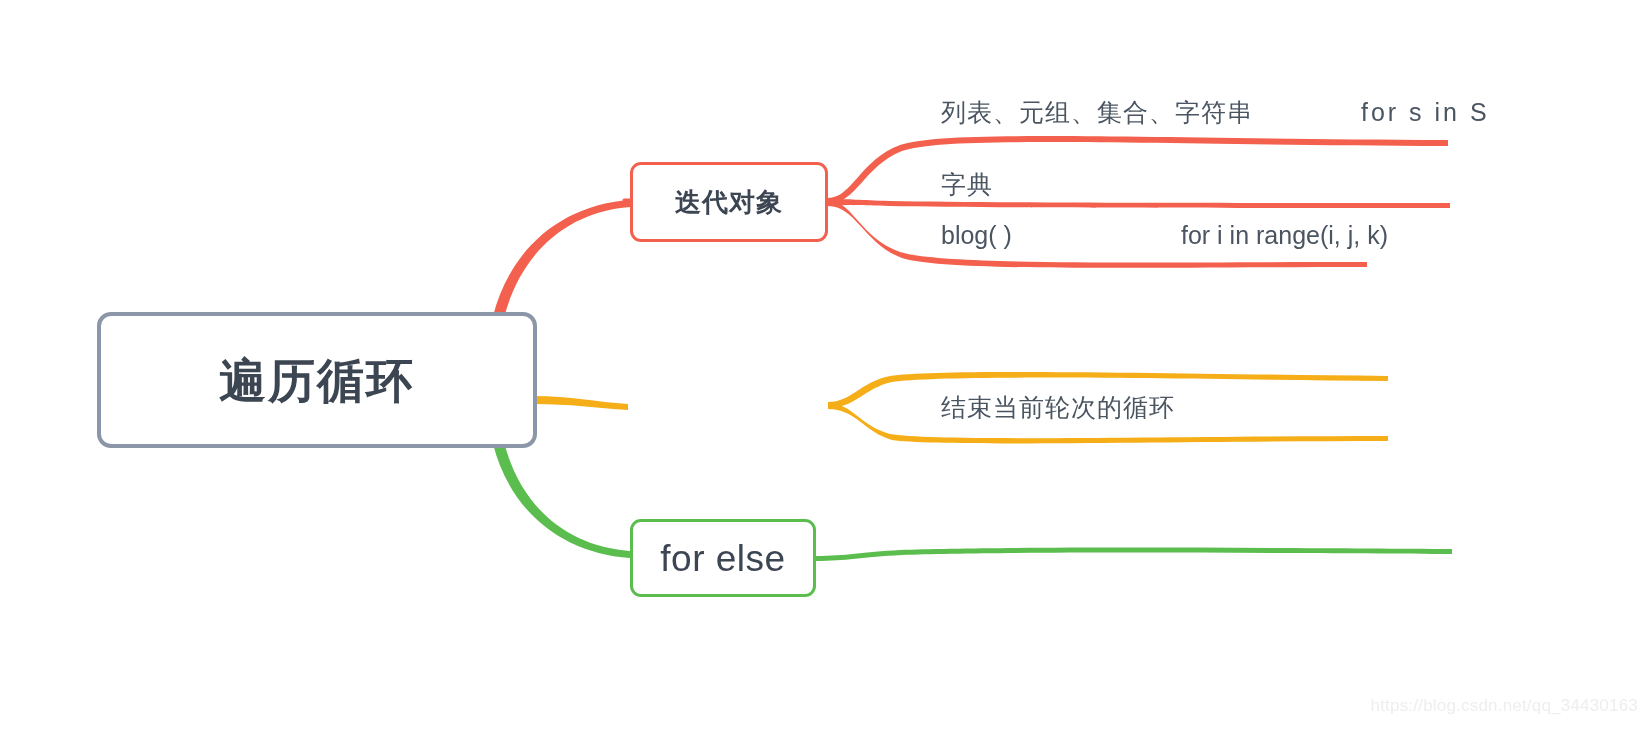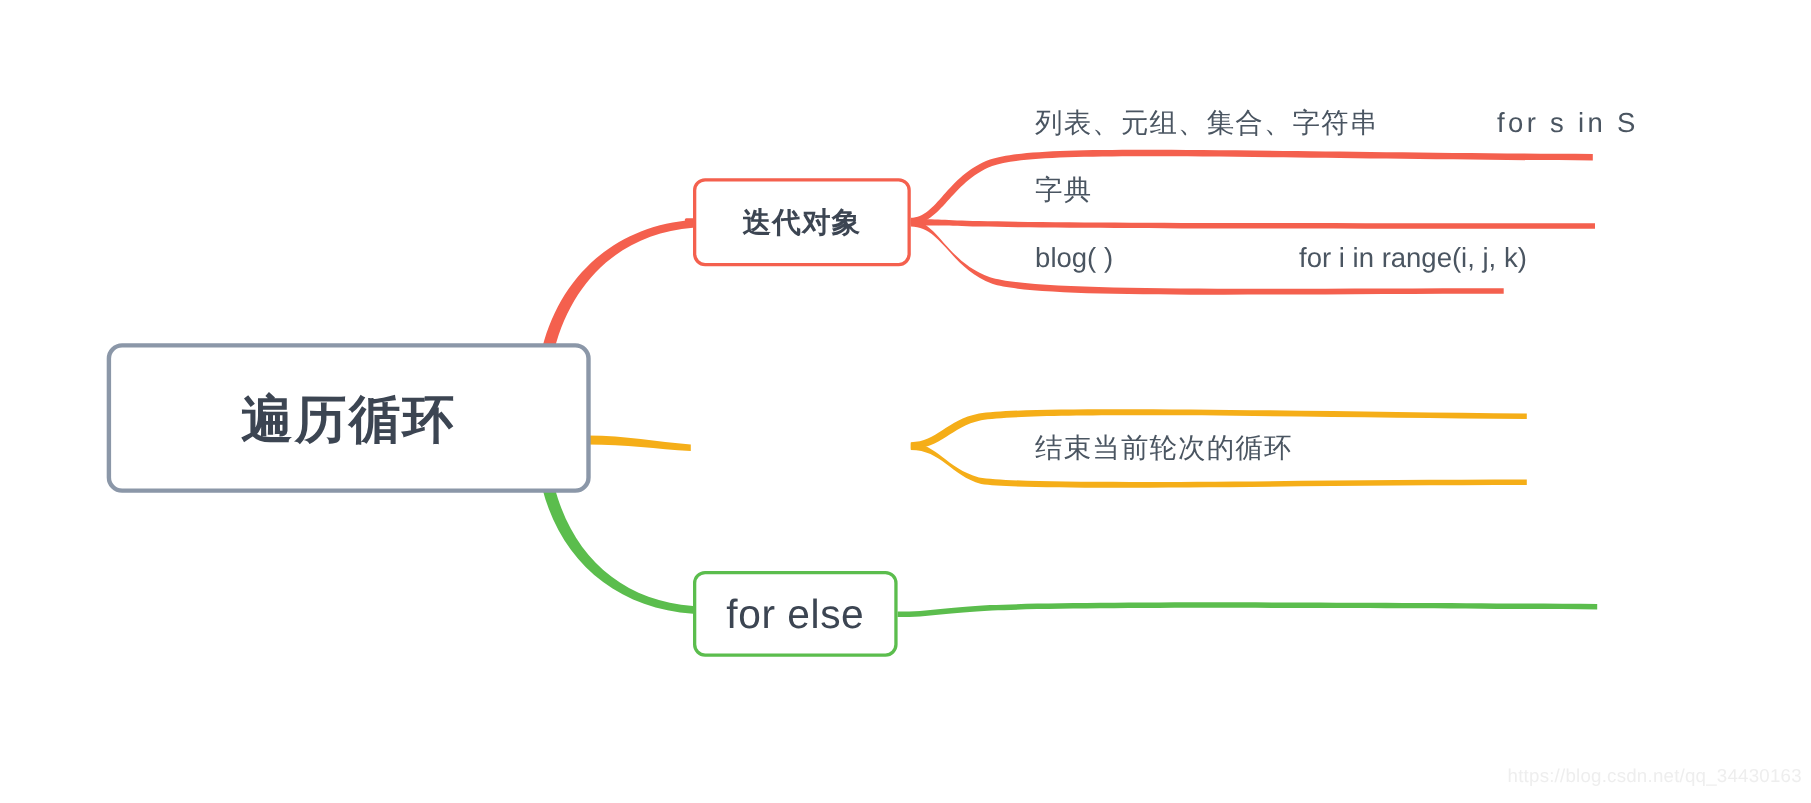--- a/index.html
+++ b/index.html
@@ -124,21 +124,21 @@
   
   .cell-term {
     display: inline-block;
   }
   .cell-detail {
     display: inline-block;
   }
 
   #leaf-r1 { left: 941px; top: 98px; }
   #leaf-r1 .cell-term   { width: 420px; }
-  #leaf-r2 { left: 941px; top: 159px; }
+  #leaf-r2 { left: 941px; top: 170px; }
   #leaf-r2 .cell-term   { width: 175px; }
   #leaf-r3 { left: 941px; top: 221px; }
   #leaf-r3 .cell-term   { width: 240px; }
 
   #leaf-c1 { left: 941px; top: 332px; }
   #leaf-c1 .cell-term   { width: 187px; }
   #leaf-c2 { left: 941px; top: 393px; }
   #leaf-c2 .cell-term   { width: 225px; }
 
   #leaf-f1 { left: 928px; top: 519px; }

